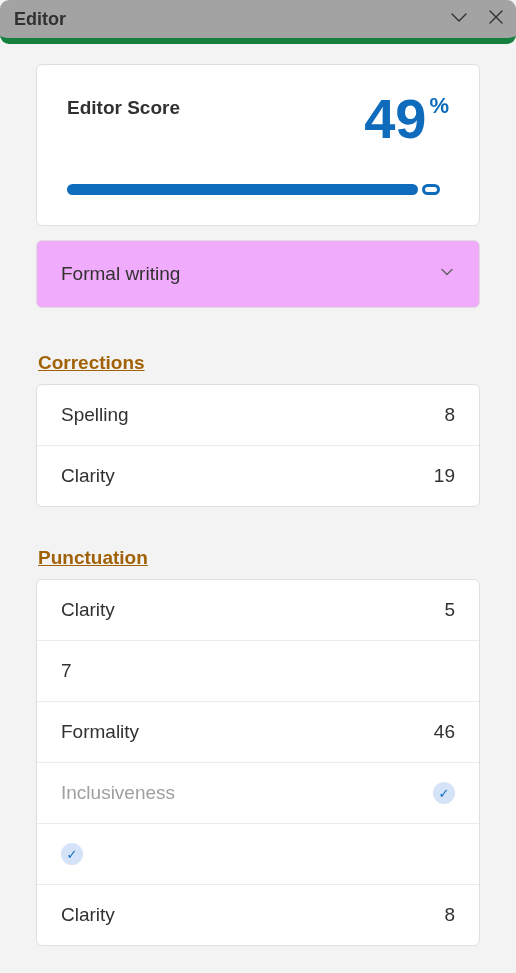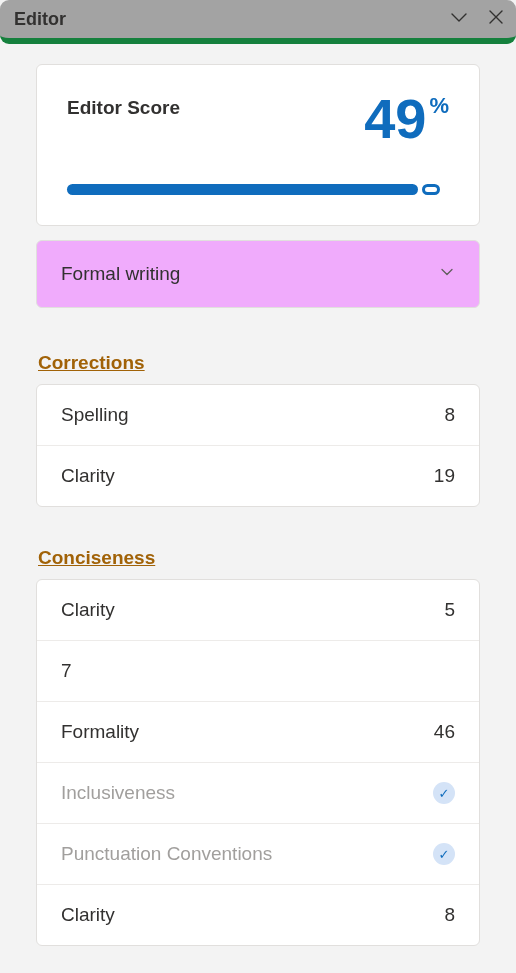--- a/index.html
+++ b/index.html
@@ -186,39 +186,38 @@
       <div class="list-row">
         <span class="row-label">Spelling</span>
         <span class="row-value">8</span>
       </div>
       <div class="list-row">
         <span class="row-label">Clarity</span>
         <span class="row-value">19</span>
       </div>
     </div>
 
-  <div class="section-title">Conciseness</div>
+  <div class="section-title">Punctuation</div>
   <div class="list-card" id="refinements-list" style="margin-bottom:8px">
       <div class="list-row">
         <span class="row-label">Clarity</span>
         <span class="row-value">5</span>
       </div>
       <div class="list-row">
         <span class="row-value">7</span>
       </div>
       <div class="list-row">
         <span class="row-label">Formality</span>
         <span class="row-value">46</span>
       </div>
       <div class="list-row">
         <span class="row-label muted">Inclusiveness</span>
         <span class="check-badge">✓</span>
       </div>
       <div class="list-row">
-        <span class="row-label muted">Punctuation Conventions</span>
         <span class="check-badge">✓</span>
       </div>
       <div class="list-row">
         <span class="row-label">Clarity</span>
         <span class="row-value">8</span>
       </div>
     </div>
 
 </div>
 

